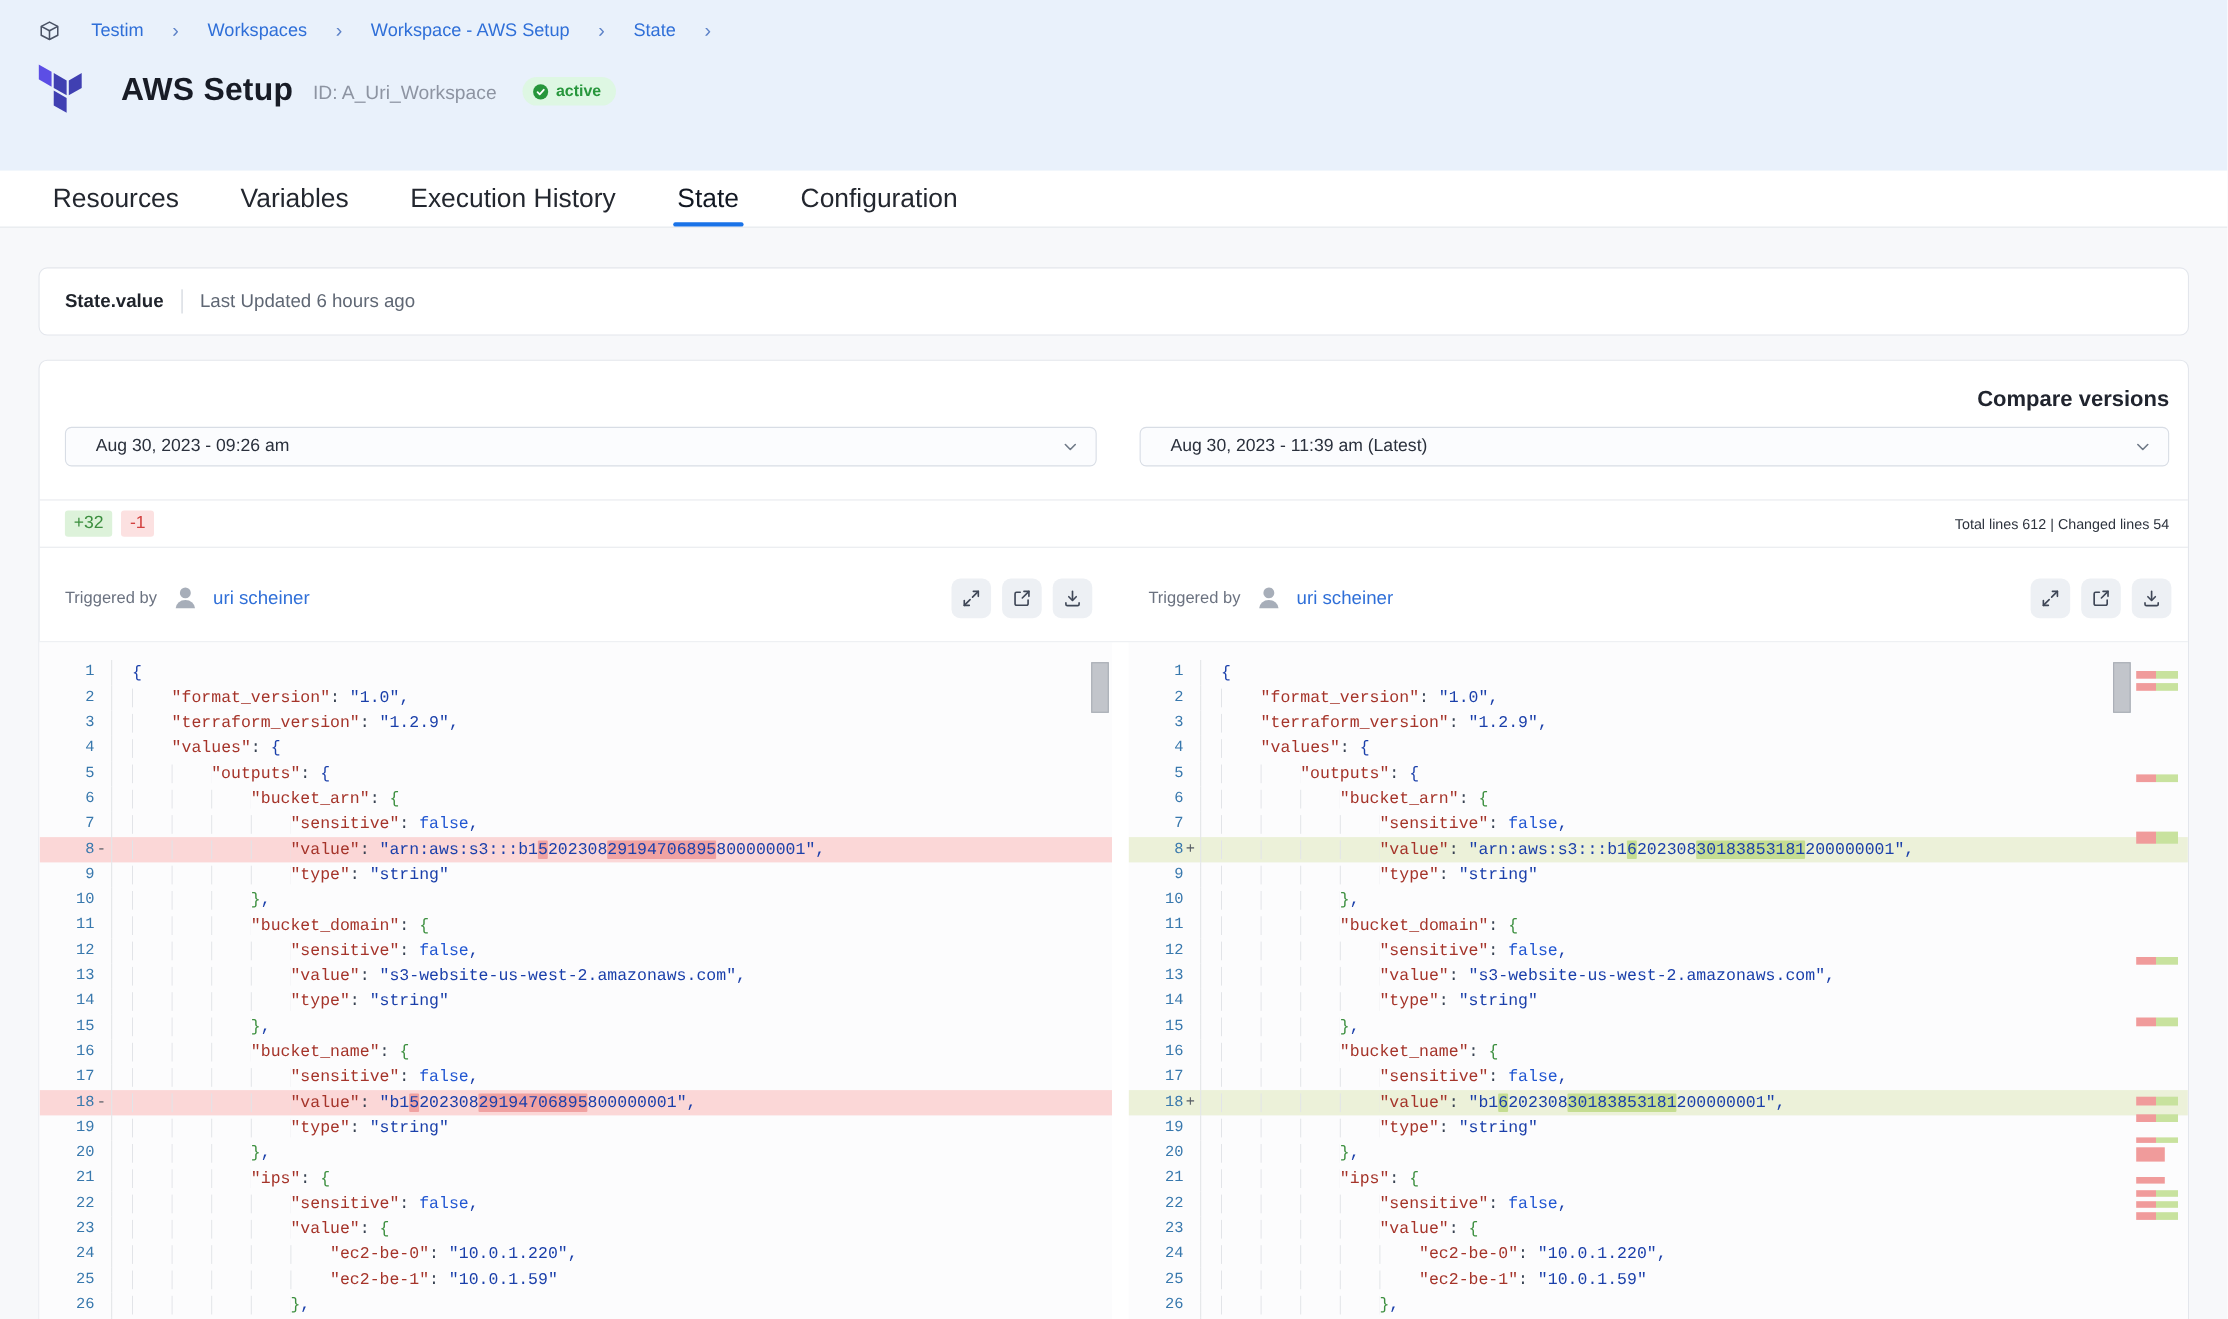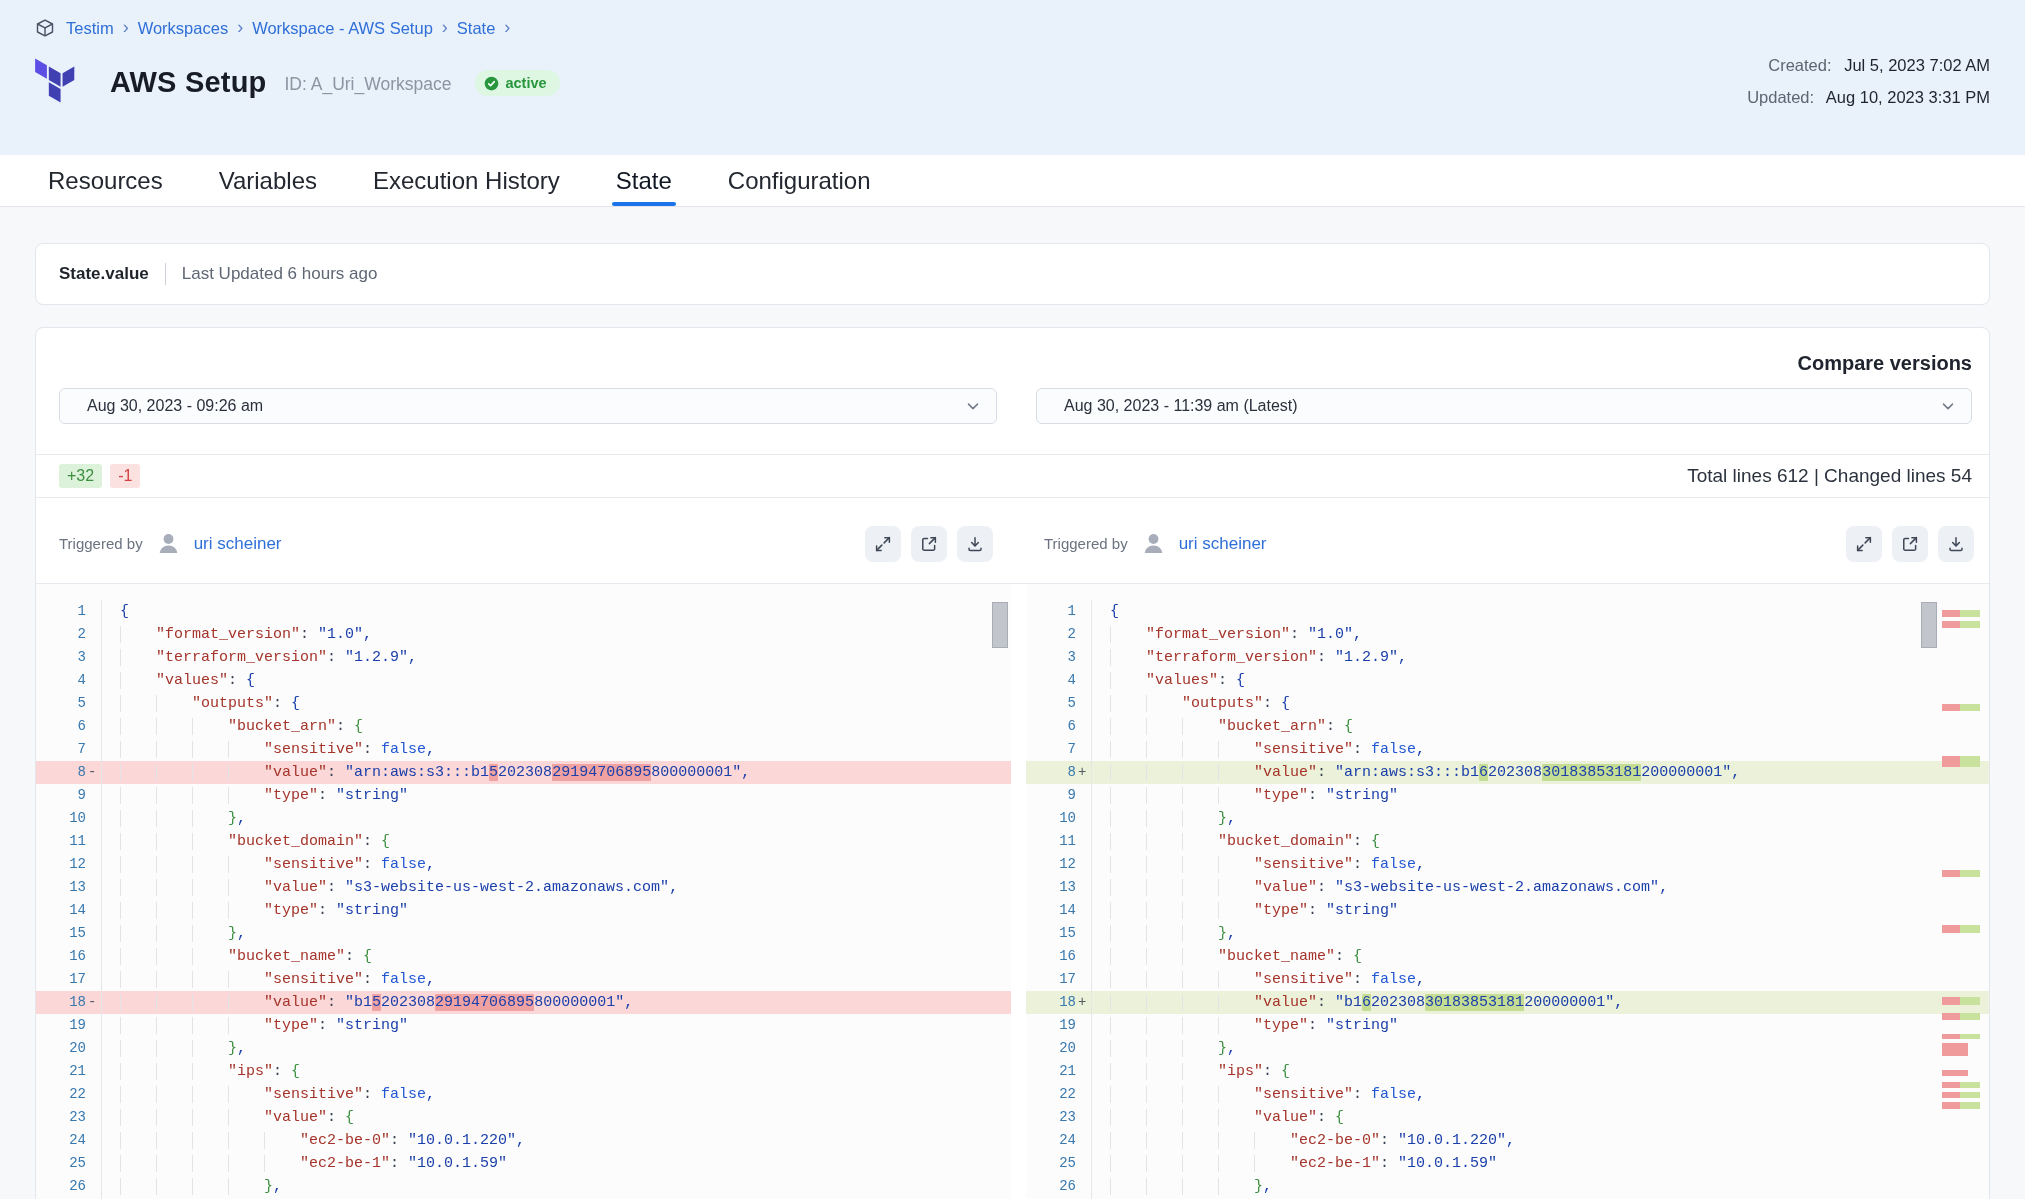--- a/index.html
+++ b/index.html
@@ -6,21 +6,21 @@
     --accent:#1a73e8; --link:#2f6fd8; --hdr-bg:#e9f1fb; --page-bg:#f7f8fa;
     --card-border:#e3e6ec; --removed-bg:#fbd7d7; --removed-dark:#f0a2a2;
     --added-bg:#ecf1d9; --added-dark:#c5dd92; --tok-key:#a5342a; --tok-str:#1a3faa;
     --tok-bool:#2257d2; --tok-green:#3c8f3f; --tok-col:#374151;
   }
   *{margin:0;padding:0;box-sizing:border-box;}
   html,body{width:2025px;height:1199px;overflow:hidden;}
   body{font-family:"Liberation Sans","DejaVu Sans",sans-serif;background:var(--page-bg);color:#1f242e;}
   
   .hdr{background:var(--hdr-bg);height:155px;padding:18px 35px 0 35px;position:relative;}
-  .crumbs{display:flex;align-items:center;gap:9px;font-size:16.5px;}
+  .crumbs{display:flex;align-items:flex-end;gap:26px;font-size:16.5px;}
   .crumbs a{color:var(--link);text-decoration:none;cursor:pointer;}
   .crumbs .sep{color:#5e83c8;font-size:18px;line-height:1;transform:translateY(-1px);}
   .cube{width:20px;height:20px;margin-right:2px;display:inline-flex;}
   .title-row{display:flex;align-items:center;margin-top:17px;}
   .tf-logo{width:47px;height:54px;margin-right:28px;flex:0 0 auto;}
   .ws-title{font-size:29px;font-weight:700;color:#181c26;letter-spacing:.2px;}
   .ws-id{font-size:17.5px;color:#8d94a2;margin-left:18px;margin-top:4px;}
   .badge{display:inline-flex;align-items:center;gap:6px;background:#def7e3;color:#27963c;
          font-size:14.5px;font-weight:700;border-radius:14px;padding:5px 13px 5px 9px;margin-left:24px;margin-top:2px;}
   .badge svg{width:15px;height:15px;}
@@ -50,21 +50,21 @@
   .dd span{flex:1;}
   .dd svg{width:18px;height:18px;flex:0 0 auto;}
   .dd.left{width:938px;}
   .dd.right{flex:1;}
   .hline{height:1px;background:#e8eaee;}
   
   .stats{height:42px;display:flex;align-items:center;padding:0 17px 0 23px;text-align:right;}
   .pill{font-size:16px;font-weight:500;border-radius:3px;padding:3px 8px;font-family:"Liberation Sans",sans-serif;}
   .pill.add{background:#ddf2da;color:#3c8f3f;margin-right:8px;}
   .pill.del{background:#fce1e1;color:#d2403f;}
-  .totals{margin-left:auto;font-size:19px;color:#2d333e;}
+  .totals{margin-left:auto;font-size:13px;color:#2d333e;}
   
   .trig-row{height:85px;display:flex;}
   .trig{display:flex;align-items:center;padding-top:6px;}
   .trig.lft{width:975px;padding-left:23px;padding-right:18px;}
   .trig-gap{width:15px;}
   .trig.rgt{flex:1;padding-left:18px;padding-right:15px;}
   .trig .tlabel{font-size:15px;color:#6b7280;margin-right:12px;}
   .trig .avatar{width:27px;height:27px;margin-right:12px;}
   .trig .uname{font-size:17px;color:var(--link);text-decoration:none;cursor:pointer;}
   .trig .btns{margin-left:auto;display:flex;gap:10px;}
@@ -135,30 +135,20 @@
     <span class="ws-id">ID: A_Uri_Workspace</span>
     <span class="badge">
       <svg viewBox="0 0 24 24">
         <circle cx="12" cy="12" r="11" fill="#27963c"></circle>
         <path d="M7.5 12.5 L10.6 15.6 L16.5 9" stroke="#fff" stroke-width="2.6" fill="none" stroke-linecap="round" stroke-linejoin="round"></path>
       </svg>
       <span>active</span>
     </span>
   </div>
 
-  <div class="meta">
-    <div class="row">
-      <span class="lbl">Created:</span>
-      <span class="val">Jul 5, 2023 7:02 AM</span>
-    </div>
-    <div class="row">
-      <span class="lbl">Updated:</span>
-      <span class="val">Aug 10, 2023 3:31 PM</span>
-    </div>
-  </div>
 </div>
 
 <div class="tabs">
     <div class="tab">Resources</div>
     <div class="tab">Variables</div>
     <div class="tab">Execution History</div>
     <div class="tab active">State</div>
     <div class="tab">Configuration</div>
   </div>
 

